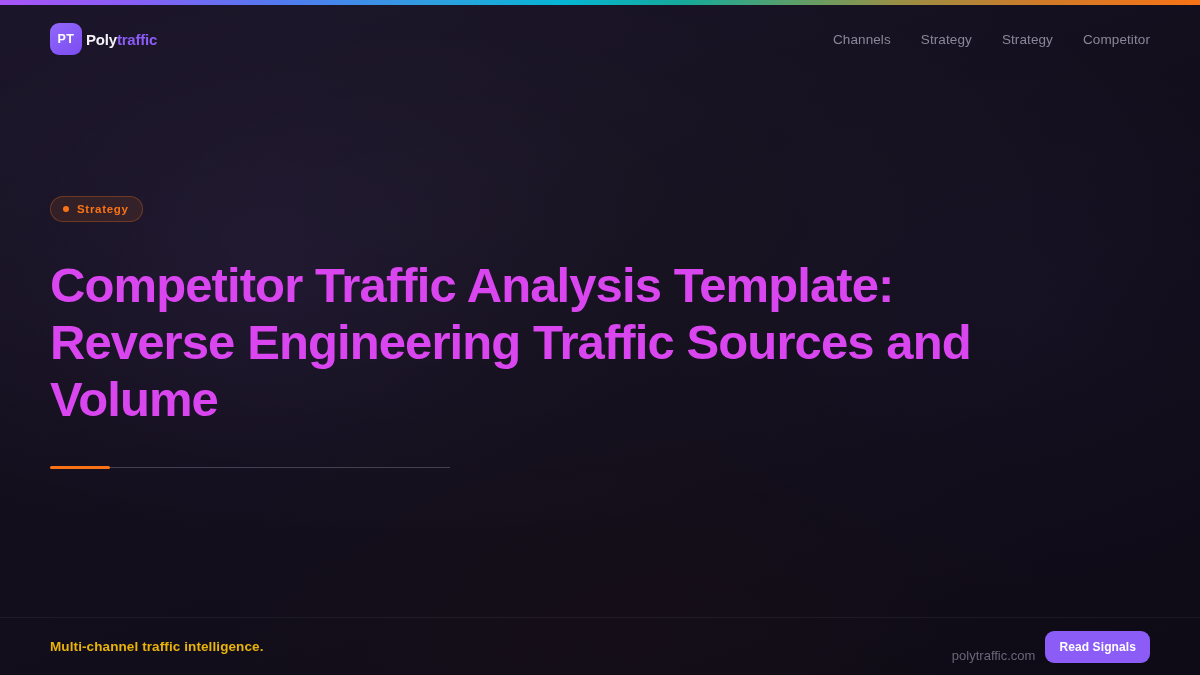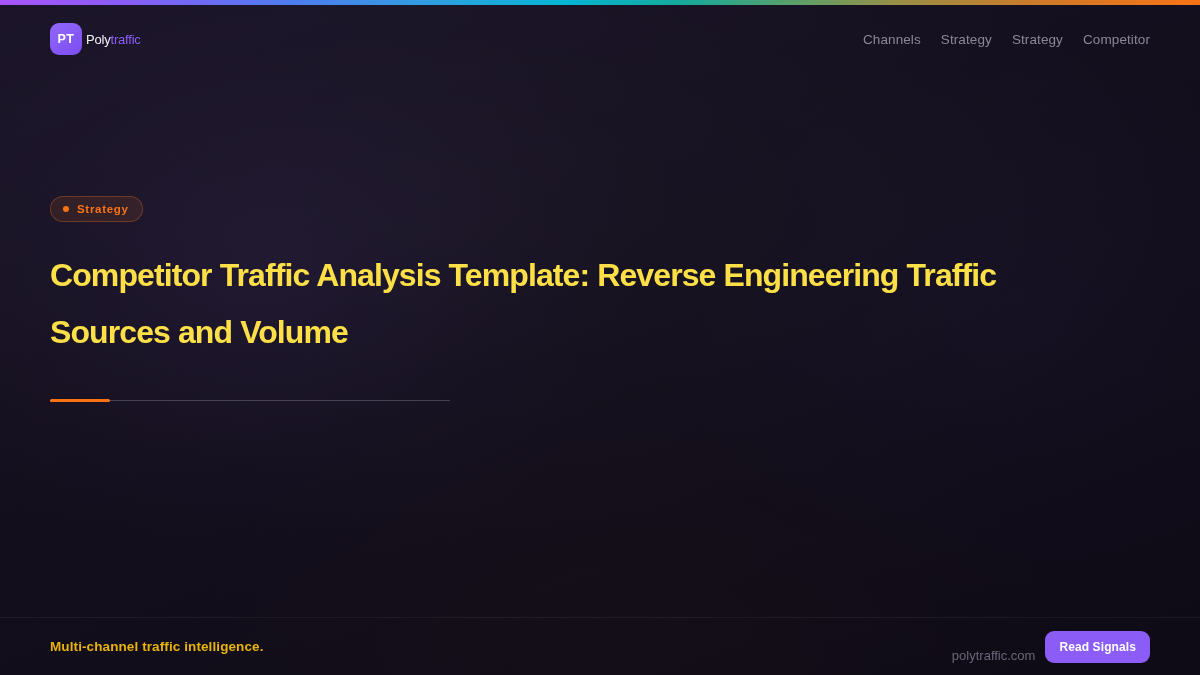--- a/index.html
+++ b/index.html
@@ -89,32 +89,32 @@
     background:linear-gradient(145deg,#9168fb 0%,#7c4df0 100%);
     display:flex;
     align-items:center;
     justify-content:center;
     font-size:12.5px;
     font-weight:bold;
     color:#ffffff;
     letter-spacing:0.4px;
   }
   .brand-name {
-    font-size:13px;
-    font-weight:normal;
+    font-size:15px;
+    font-weight:bold;
     letter-spacing:-0.2px;
     white-space:nowrap;
   }
   .brand-name .p1 { color:#f4f2f8; }
   .brand-name .p2 { color:#8b5cf6; }
 
   .nav {
     display:flex;
     align-items:center;
-    gap:20px;
+    gap:30px;
   }
   .nav-item {
     font-size:13.5px;
     color:#8b8699;
     letter-spacing:0.1px;
     white-space:nowrap;
     cursor:pointer;
   }
 
   
@@ -143,25 +143,25 @@
   }
   .badge-label {
     font-size:11.5px;
     font-weight:bold;
     color:#f97316;
     letter-spacing:0.7px;
     white-space:nowrap;
   }
 
   .headline {
-    margin-top:25px;
-    font-size:32px;
+    margin-top:35px;
+    font-size:49px;
     line-height:57px;
     font-weight:bold;
-    color:#fde047;
+    color:#d946ef;
     letter-spacing:-0.9px;
     max-width:980px;
   }
 
   .rule {
     margin-top:38px;
     position:relative;
     width:400px;
     height:3px;
   }

